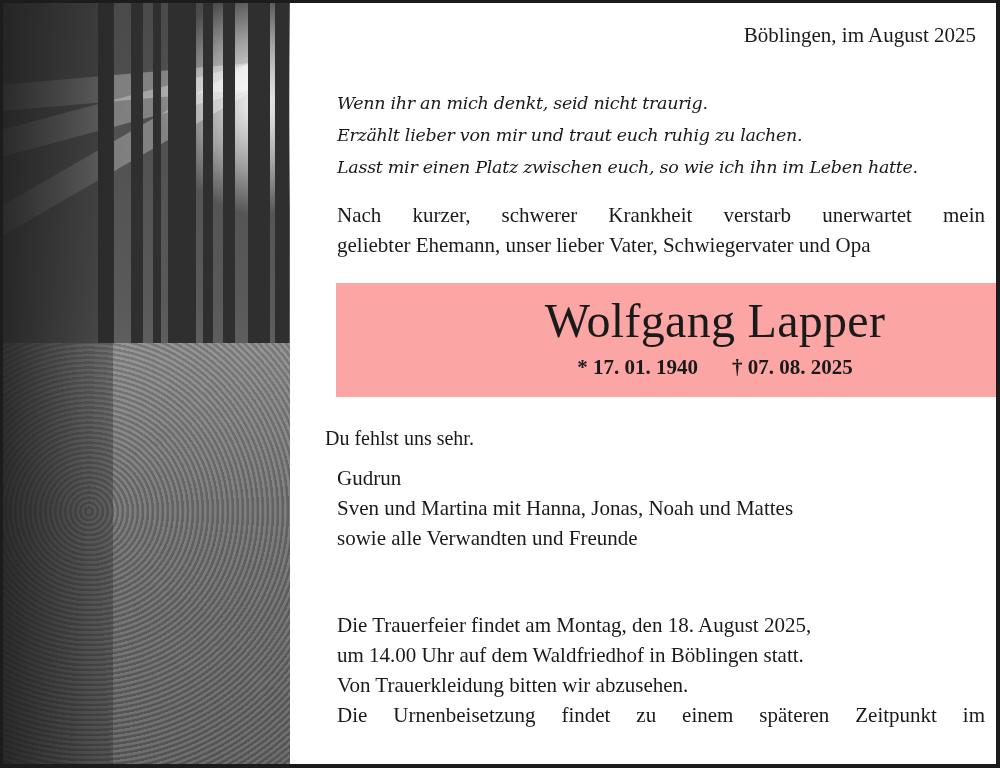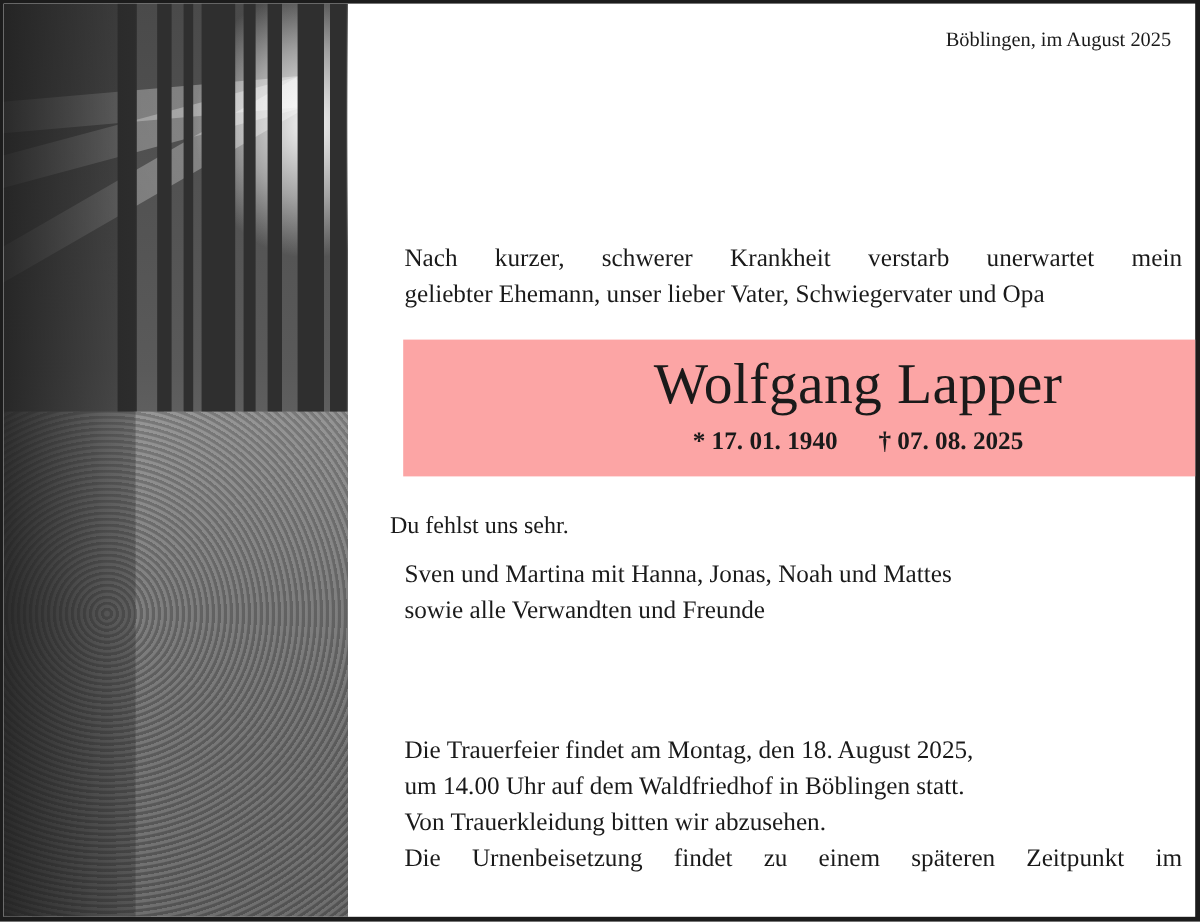--- a/index.html
+++ b/index.html
@@ -33,21 +33,21 @@
         repeating-radial-gradient(circle at 30% 40%, rgba(255,255,255,0.10) 0 2px, rgba(0,0,0,0.12) 3px 5px),
         linear-gradient(180deg, #8a8a8a 0%, #6f6f6f 40%, #5e5e5e 100%);
     }
     .photo .shadow {
       position: absolute; left: 0; top: 0; width: 110px; height: 761px;
       background: linear-gradient(90deg, rgba(30,30,30,0.85), rgba(40,40,40,0.35));
     }
     .content { position: absolute; left: 287px; top: 0; right: 0; bottom: 0; }
     .place-date {
       position: absolute; right: 20px; top: 20px;
-      font-size: 17px;
+      font-size: 21px;
     }
     .poem {
       position: absolute; left: 47px; top: 84px;
       font-family: "DejaVu Serif", serif; font-style: italic;
       font-size: 17.5px; line-height: 32px; letter-spacing: -0.3px;
     }
     .intro {
       position: absolute; left: 47px; top: 197px; width: 648px;
       font-size: 21px; line-height: 30px; text-align: justify; text-align-last: left;
     }
@@ -91,36 +91,42 @@
     <div class="trunk" style="left:220px;width:12px;height:345px;"></div>
     <div class="trunk" style="left:245px;width:22px;height:360px;"></div>
     <div class="trunk" style="left:272px;width:14px;height:350px;"></div>
     <div class="ground"></div>
     <div class="shadow"></div>
   </div>
 
   <div class="content">
     <div class="place-date">Böblingen, im August 2025</div>
 
+    <div class="poem">
+      <div>Wenn ihr an mich denkt, seid nicht traurig.</div>
+      <div>Erzählt lieber von mir und traut euch ruhig zu lachen.</div>
+      <div>Lasst mir einen Platz zwischen euch, so wie ich ihn im Leben hatte.</div>
+    </div>
 
     <div class="intro">
       <span class="l1">Nach kurzer, schwerer Krankheit verstarb unerwartet mein</span>
       <span>geliebter Ehemann, unser lieber Vater, Schwiegervater und Opa</span>
     </div>
 
     <div class="name-box">
       <div class="name">Wolfgang Lapper</div>
       <div class="dates">
         <span>* 17. 01. 1940</span><span class="sep"></span><span>† 07. 08. 2025</span>
       </div>
     </div>
 
     <div class="miss">Du fehlst uns sehr.</div>
 
     <div class="family">
+      <div>Gudrun</div>
       <div>Sven und Martina mit Hanna, Jonas, Noah und Mattes</div>
       <div>sowie alle Verwandten und Freunde</div>
     </div>
 
     <div class="funeral">
       <div>Die Trauerfeier findet am Montag, den 18. August 2025,</div>
       <div>um 14.00 Uhr auf dem Waldfriedhof in Böblingen statt.</div>
       <div>Von Trauerkleidung bitten wir abzusehen.</div>
       <div class="just">Die Urnenbeisetzung findet zu einem späteren Zeitpunkt im</div>
     </div>

